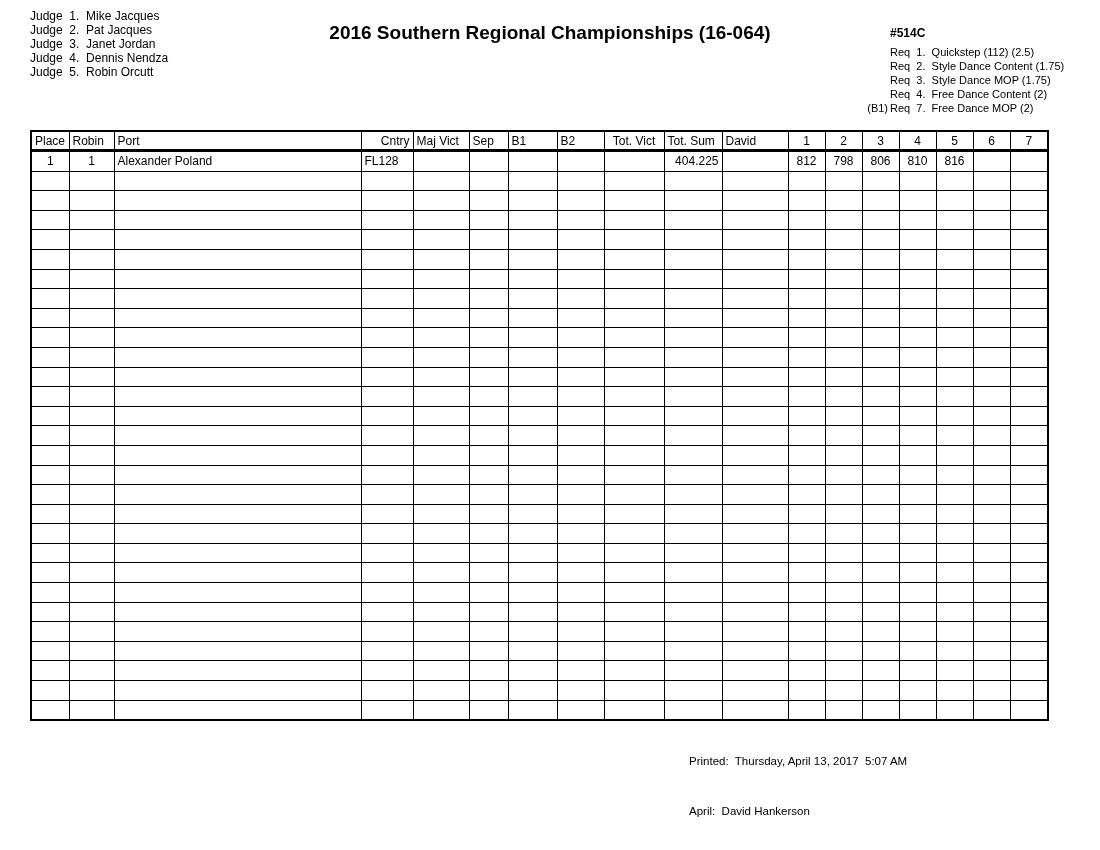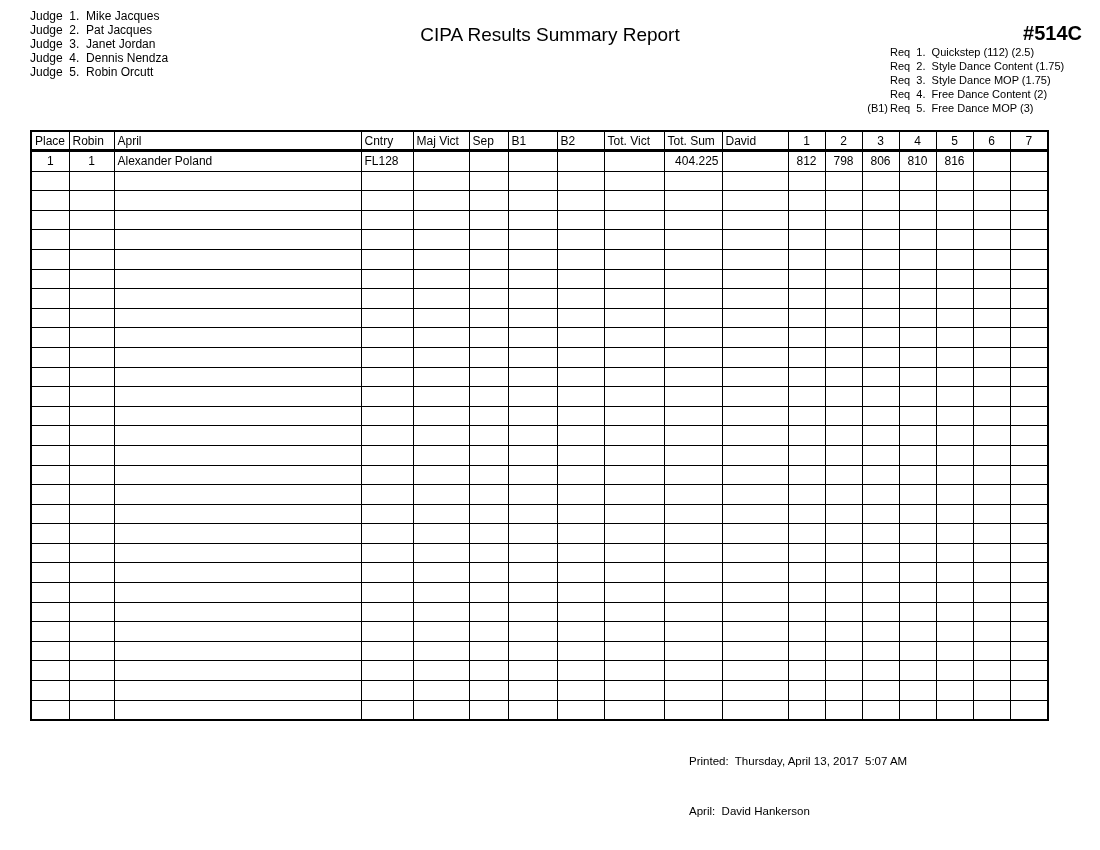--- a/index.html
+++ b/index.html
@@ -63,22 +63,22 @@
 
   
   .event-info {
     position: absolute;
     left: 864px;
     top: 24px;
   }
   .event-number {
     margin-left: 26px;
     width: 192px;
-    text-align: right;
-    font-size: 20px;
+    text-align: left;
+    font-size: 12px;
     font-weight: bold;
     line-height: 18px;
     margin-bottom: 3px;
   }
   .req-line {
     display: flex;
     font-size: 11px;
     line-height: 14px;
     white-space: pre;
   }
@@ -128,31 +128,31 @@
   .footer .printed-line { margin-bottom: 8px; }
 </style>
 </head>
 <body>
 
 <div class="page">
 
   <div class="judges"><div>Judge  1.  Mike Jacques</div><div>Judge  2.  Pat Jacques</div><div>Judge  3.  Janet Jordan</div><div>Judge  4.  Dennis Nendza</div><div>Judge  5.  Robin Orcutt</div></div>
 
   <div class="title-block">
-    <div class="title-report-type">CIPA Results Summary Report</div>
+    <div class="title-competition">2016 Southern Regional Championships (16-064)</div>
   </div>
 
   <div class="event-info">
     <div class="event-number">#514C</div>
     <div class="req-list">
         <div class="req-line"><span class="req-prefix"></span><span>Req  1.  Quickstep (112) (2.5)</span></div>
         <div class="req-line"><span class="req-prefix"></span><span>Req  2.  Style Dance Content (1.75)</span></div>
         <div class="req-line"><span class="req-prefix"></span><span>Req  3.  Style Dance MOP (1.75)</span></div>
         <div class="req-line"><span class="req-prefix"></span><span>Req  4.  Free Dance Content (2)</span></div>
-        <div class="req-line"><span class="req-prefix">(B1)</span><span>Req  5.  Free Dance MOP (3)</span></div>
+        <div class="req-line"><span class="req-prefix">(B1)</span><span>Req  7.  Free Dance MOP (2)</span></div>
       </div>
   </div>
 
   <table class="results">
     <colgroup>
         <col style="width: 38px;">
         <col style="width: 45px;">
         <col style="width: 247px;">
         <col style="width: 52px;">
         <col style="width: 56px;">
@@ -167,27 +167,27 @@
         <col style="width: 37px;">
         <col style="width: 37px;">
         <col style="width: 37px;">
         <col style="width: 37px;">
         <col style="width: 38px;">
       </colgroup>
     <thead>
       <tr>
           <th style="text-align: left;">Place</th>
           <th style="text-align: left;">Robin</th>
-          <th style="text-align: left;">April</th>
-          <th style="text-align: left;">Cntry</th>
+          <th style="text-align: left;">Port</th>
+          <th style="text-align: right;">Cntry</th>
           <th style="text-align: left;">Maj Vict</th>
           <th style="text-align: left;">Sep</th>
           <th style="text-align: left;">B1</th>
           <th style="text-align: left;">B2</th>
-          <th style="text-align: left;">Tot. Vict</th>
+          <th style="text-align: center;">Tot. Vict</th>
           <th style="text-align: left;">Tot. Sum</th>
           <th style="text-align: left;">David</th>
           <th style="text-align: center;">1</th>
           <th style="text-align: center;">2</th>
           <th style="text-align: center;">3</th>
           <th style="text-align: center;">4</th>
           <th style="text-align: center;">5</th>
           <th style="text-align: center;">6</th>
           <th style="text-align: center;">7</th>
         </tr>

